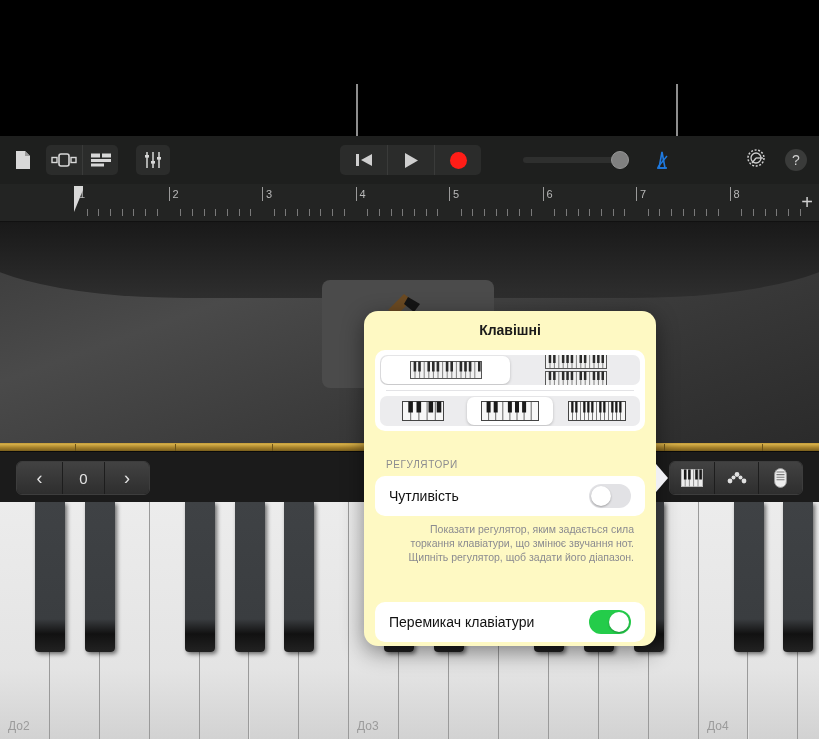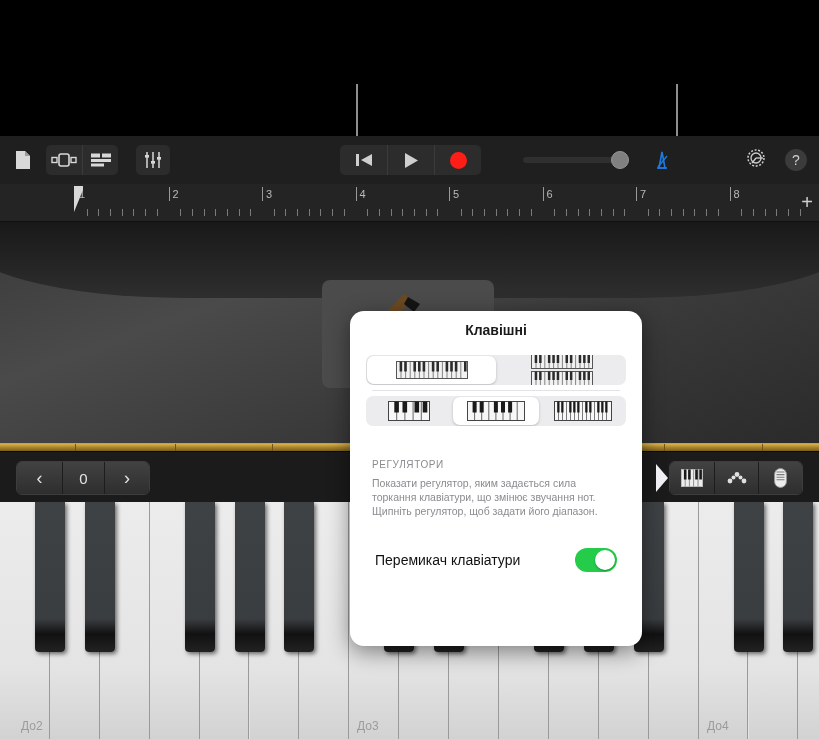--- a/index.html
+++ b/index.html
@@ -121,22 +121,22 @@
           background: linear-gradient(180deg,#ececec 0%, #e4e4e4 70%, #d2d2d2 100%);
           border-right: 1px solid #9a9a9a; }
   .bkey { position: absolute; top: 0; width: 30px; height: 150px;
           background: linear-gradient(180deg,#3f4245 0%, #3a3d40 78%, #111 88%, #222 100%);
           border-radius: 0 0 4px 4px;
           box-shadow: 2px 2px 4px rgba(0,0,0,.55); z-index: 3; }
   .klabel { position: absolute; bottom: 6px; font-size: 12px; color: #9b9b9b; }
 
   
   .popover {
-    position: absolute; left: 350px; top: 311px; width: 292px; height: 335px;
-    background: #ffffff; border-radius: 14px; z-index: 50;
+    position: absolute; left: 364px; top: 311px; width: 292px; height: 335px;
+    background: #fef9c3; border-radius: 14px; z-index: 50;
     box-shadow: 0 6px 22px rgba(0,0,0,.45);
   }
   .pop-arrow {
     position: absolute; left: 656px; top: 464px; width: 0; height: 0; z-index: 51;
     border-top: 14px solid transparent; border-bottom: 14px solid transparent;
     border-left: 12px solid #f0f0f4;
   }
   .pop-title { text-align: center; font-size: 14px; font-weight: bold; color: #1a1a1a;
                padding-top: 11px; }
   .pop-card { margin: 12px 11px 0 11px; background: #fff; border-radius: 10px; padding: 5px; }
@@ -152,21 +152,21 @@
              padding: 0 14px; }
   .pop-row-label { font-size: 14px; color: #111; }
   .toggle { width: 42px; height: 24px; border-radius: 12px; position: relative; }
   .toggle.off { background: #e2e2e5; }
   .toggle.on { background: #24cc4a; }
   .toggle .knob { position: absolute; top: 2px; width: 20px; height: 20px;
                   border-radius: 50%; background: #fff; box-shadow: 0 1px 2px rgba(0,0,0,.3); }
   .toggle.off .knob { left: 2px; }
   .toggle.on .knob { left: 20px; }
   .pop-desc { font-size: 10.5px; color: #8b8b90; line-height: 1.32;
-              margin: 7px 22px 0 22px; }
+              margin: 7px 22px 0 22px; text-align: right; }
 </style>
 </head>
 <body>
 
 <div id="app">
 
   <div class="bezel-top"></div>
 
   <div class="callout" style="left:356px; top:84px; width:2px; height:288px;"></div>
   <div class="callout" style="left:356px; top:369px; width:84px; height:2px;"></div>
@@ -439,21 +439,21 @@
         <div class="bkey" style="left: 284.4px;"></div>
         <div class="bkey" style="left: 384.2px;"></div>
         <div class="bkey" style="left: 434.1px;"></div>
         <div class="bkey" style="left: 533.9px;"></div>
         <div class="bkey" style="left: 583.8px;"></div>
         <div class="bkey" style="left: 633.7px;"></div>
         <div class="bkey" style="left: 733.5px;"></div>
         <div class="bkey" style="left: 783.4px;"></div>
       </div>
     <div id="key-labels">
-        <div class="klabel" style="left: 21px;">До2</div>
+        <div class="klabel" style="left: 8px;">До2</div>
         <div class="klabel" style="left: 357px;">До3</div>
         <div class="klabel" style="left: 707px;">До4</div>
       </div>
   </div>
 
   <div class="pop-arrow"></div>
   <div class="popover">
     <div class="pop-title">Клавішні</div>
 
     <div class="pop-card">
@@ -629,23 +629,29 @@
               <rect x="47.2" y="0.5" width="2.3" height="11"></rect>
                 <rect x="51.2" y="0.5" width="2.3" height="11"></rect>
             </g>
           </svg>
         </div>
       </div>
     </div>
 
     <div class="pop-section">РЕГУЛЯТОРИ</div>
 
+    <div class="pop-row">
+      <span class="pop-row-label">Чутливість</span>
+      <span class="toggle off">
+        <span class="knob"></span>
+      </span>
+    </div>
     <div class="pop-desc">Показати регулятор, яким задається сила торкання клавіатури, що змінює звучання нот. Щипніть регулятор, щоб задати його діапазон.</div>
 
-    <div class="pop-row" style="margin-top:21px">
+    <div class="pop-row" style="margin-top:37px">
       <span class="pop-row-label">Перемикач клавіатури</span>
       <span class="toggle on">
         <span class="knob"></span>
       </span>
     </div>
   </div>
 
 </div>
 
 </body></html>

